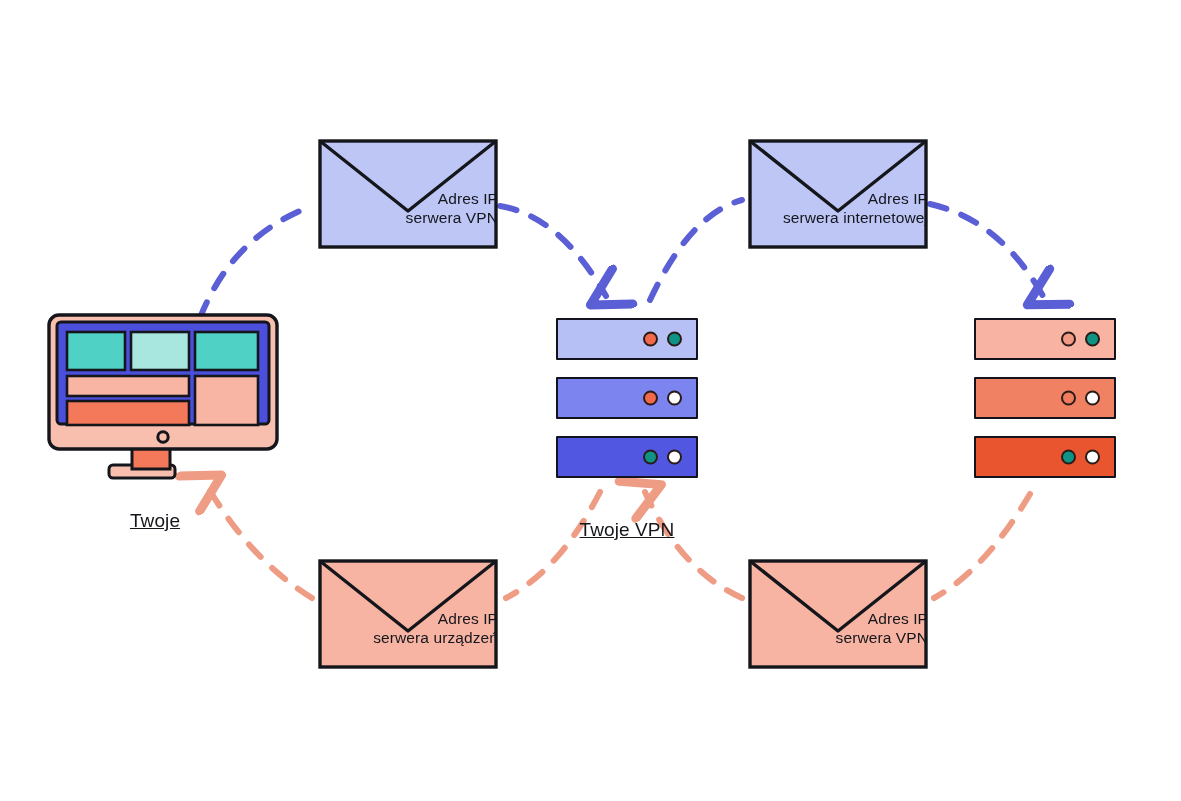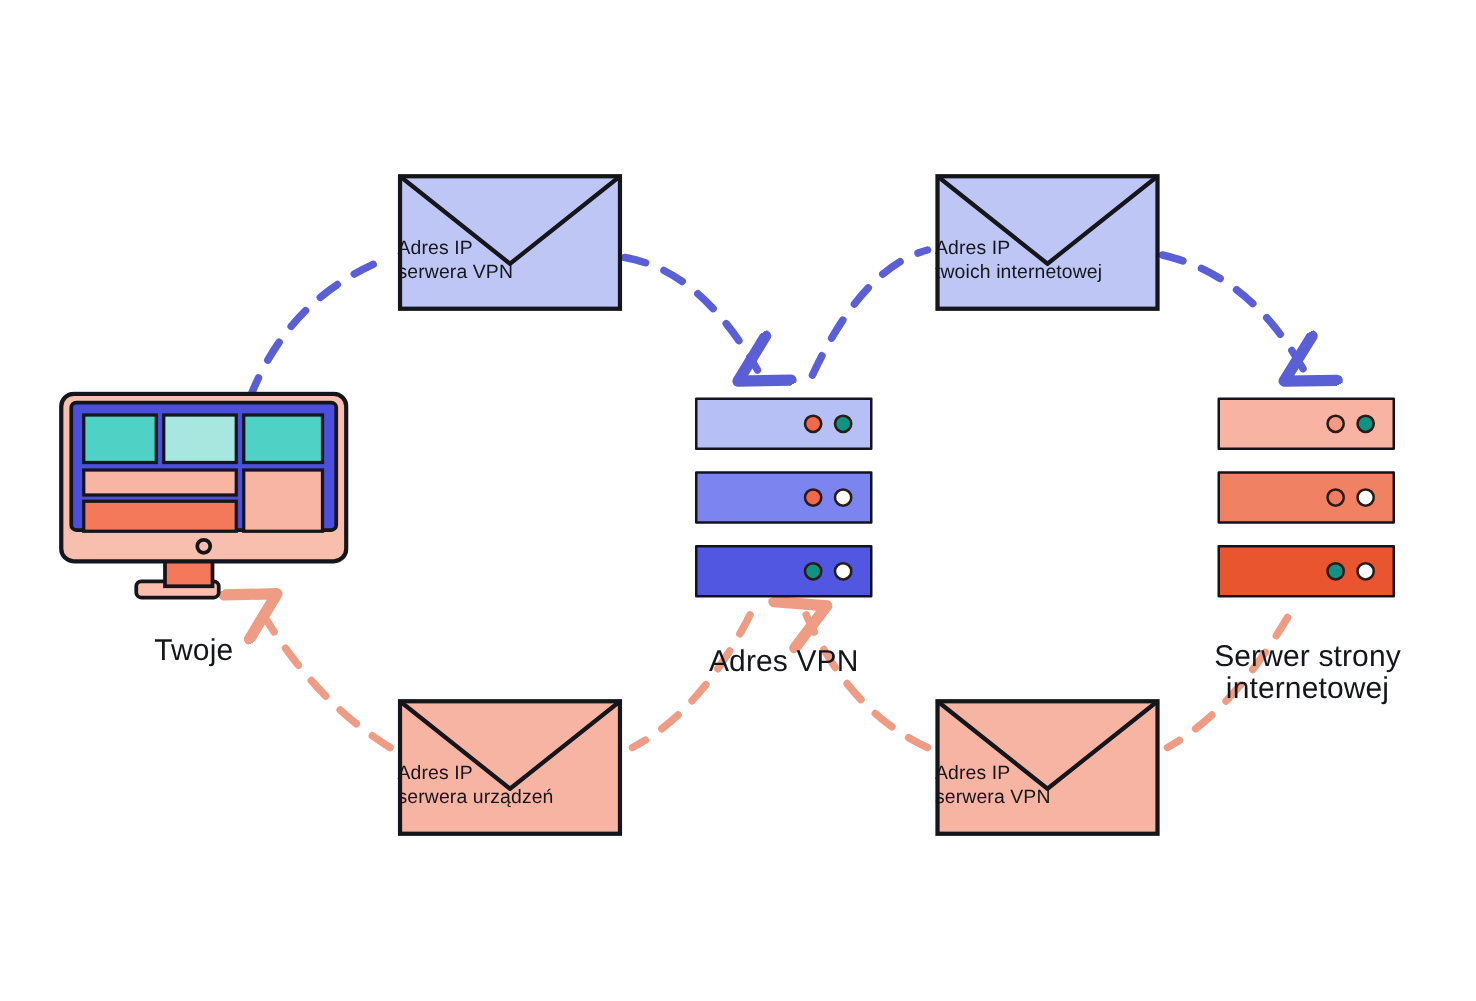--- a/index.html
+++ b/index.html
@@ -29,21 +29,21 @@
   .envelope {
     position: absolute;
     width: 180px;
     height: 110px;
   }
   .envelope svg { display: block; }
   .env-text {
     position: absolute;
     left: 0;
     width: 180px;
-    text-align: left;
+    text-align: right;
     font-size: 15.5px;
     line-height: 19px;
     color: #14161c;
     letter-spacing: 0.1px;
   }
 
   
   #monitor {
     position: absolute;
     left: 47px;
@@ -79,24 +79,25 @@
     height: 15px;
     border-radius: 50%;
     border: 2.2px solid #2a1b18;
     box-sizing: border-box;
   }
 
   
   .caption {
     position: absolute;
     text-align: center;
-    font-size: 24px;
+    font-size: 19px;
     line-height: 25px;
     color: #14161c;
     letter-spacing: 0.1px;
+    text-decoration: underline;
   }
 </style>
 </head>
 <body>
 
 <div id="stage">
 
   <svg id="wires" viewBox="0 0 1181 801" xmlns="http://www.w3.org/2000/svg">
     <defs>
       <marker id="arrowBlue" markerWidth="8" markerHeight="8" refX="4" refY="4" orient="auto" markerUnits="strokeWidth">
@@ -166,21 +167,21 @@
     </div>
     <div class="server-bar" style="background:#5157e0;">
       <div class="dots">
         <span class="dot" style="background:#0e9384;"></span>
         <span class="dot" style="background:#ffffff;"></span>
       </div>
     </div>
   </div>
 
   <div class="caption" style="left:521px; top:517px; width:212px;">
-    <div>Adres VPN</div>
+    <div>Twoje VPN</div>
   </div>
 
   <div class="server" style="left:974px; top:318px;">
     <div class="server-bar" style="background:#f8b3a2;">
       <div class="dots">
         <span class="dot" style="background:#f29a83;"></span>
         <span class="dot" style="background:#0e9384;"></span>
       </div>
     </div>
     <div class="server-bar" style="background:#f08163;">
@@ -190,44 +191,40 @@
       </div>
     </div>
     <div class="server-bar" style="background:#e8552e;">
       <div class="dots">
         <span class="dot" style="background:#0e9384;"></span>
         <span class="dot" style="background:#ffffff;"></span>
       </div>
     </div>
   </div>
 
-  <div class="caption" style="left:940px; top:513px; width:212px;">
-    <div>Serwer strony</div>
-    <div>internetowej</div>
-  </div>
 
   <div class="envelope" style="left:318px; top:139px;">
     <svg width="180" height="110" viewBox="0 0 180 110" xmlns="http://www.w3.org/2000/svg">
       <rect x="2" y="2" width="176" height="106" fill="#bdc6f5" stroke="#14161c" stroke-width="3.4"></rect>
       <path d="M2,2 L90,72 L178,2" fill="none" stroke="#14161c" stroke-width="3.4" stroke-linejoin="round"></path>
     </svg>
     <div class="env-text" style="top:50px;">
       <div>Adres IP</div>
       <div>serwera VPN</div>
     </div>
   </div>
 
   <div class="envelope" style="left:748px; top:139px;">
     <svg width="180" height="110" viewBox="0 0 180 110" xmlns="http://www.w3.org/2000/svg">
       <rect x="2" y="2" width="176" height="106" fill="#bdc6f5" stroke="#14161c" stroke-width="3.4"></rect>
       <path d="M2,2 L90,72 L178,2" fill="none" stroke="#14161c" stroke-width="3.4" stroke-linejoin="round"></path>
     </svg>
     <div class="env-text" style="top:50px;">
       <div>Adres IP</div>
-      <div>twoich internetowej</div>
+      <div>serwera internetowej</div>
     </div>
   </div>
 
   <div class="envelope" style="left:318px; top:559px;">
     <svg width="180" height="110" viewBox="0 0 180 110" xmlns="http://www.w3.org/2000/svg">
       <rect x="2" y="2" width="176" height="106" fill="#f8b4a3" stroke="#14161c" stroke-width="3.4"></rect>
       <path d="M2,2 L90,72 L178,2" fill="none" stroke="#14161c" stroke-width="3.4" stroke-linejoin="round"></path>
     </svg>
     <div class="env-text" style="top:50px;">
       <div>Adres IP</div>

